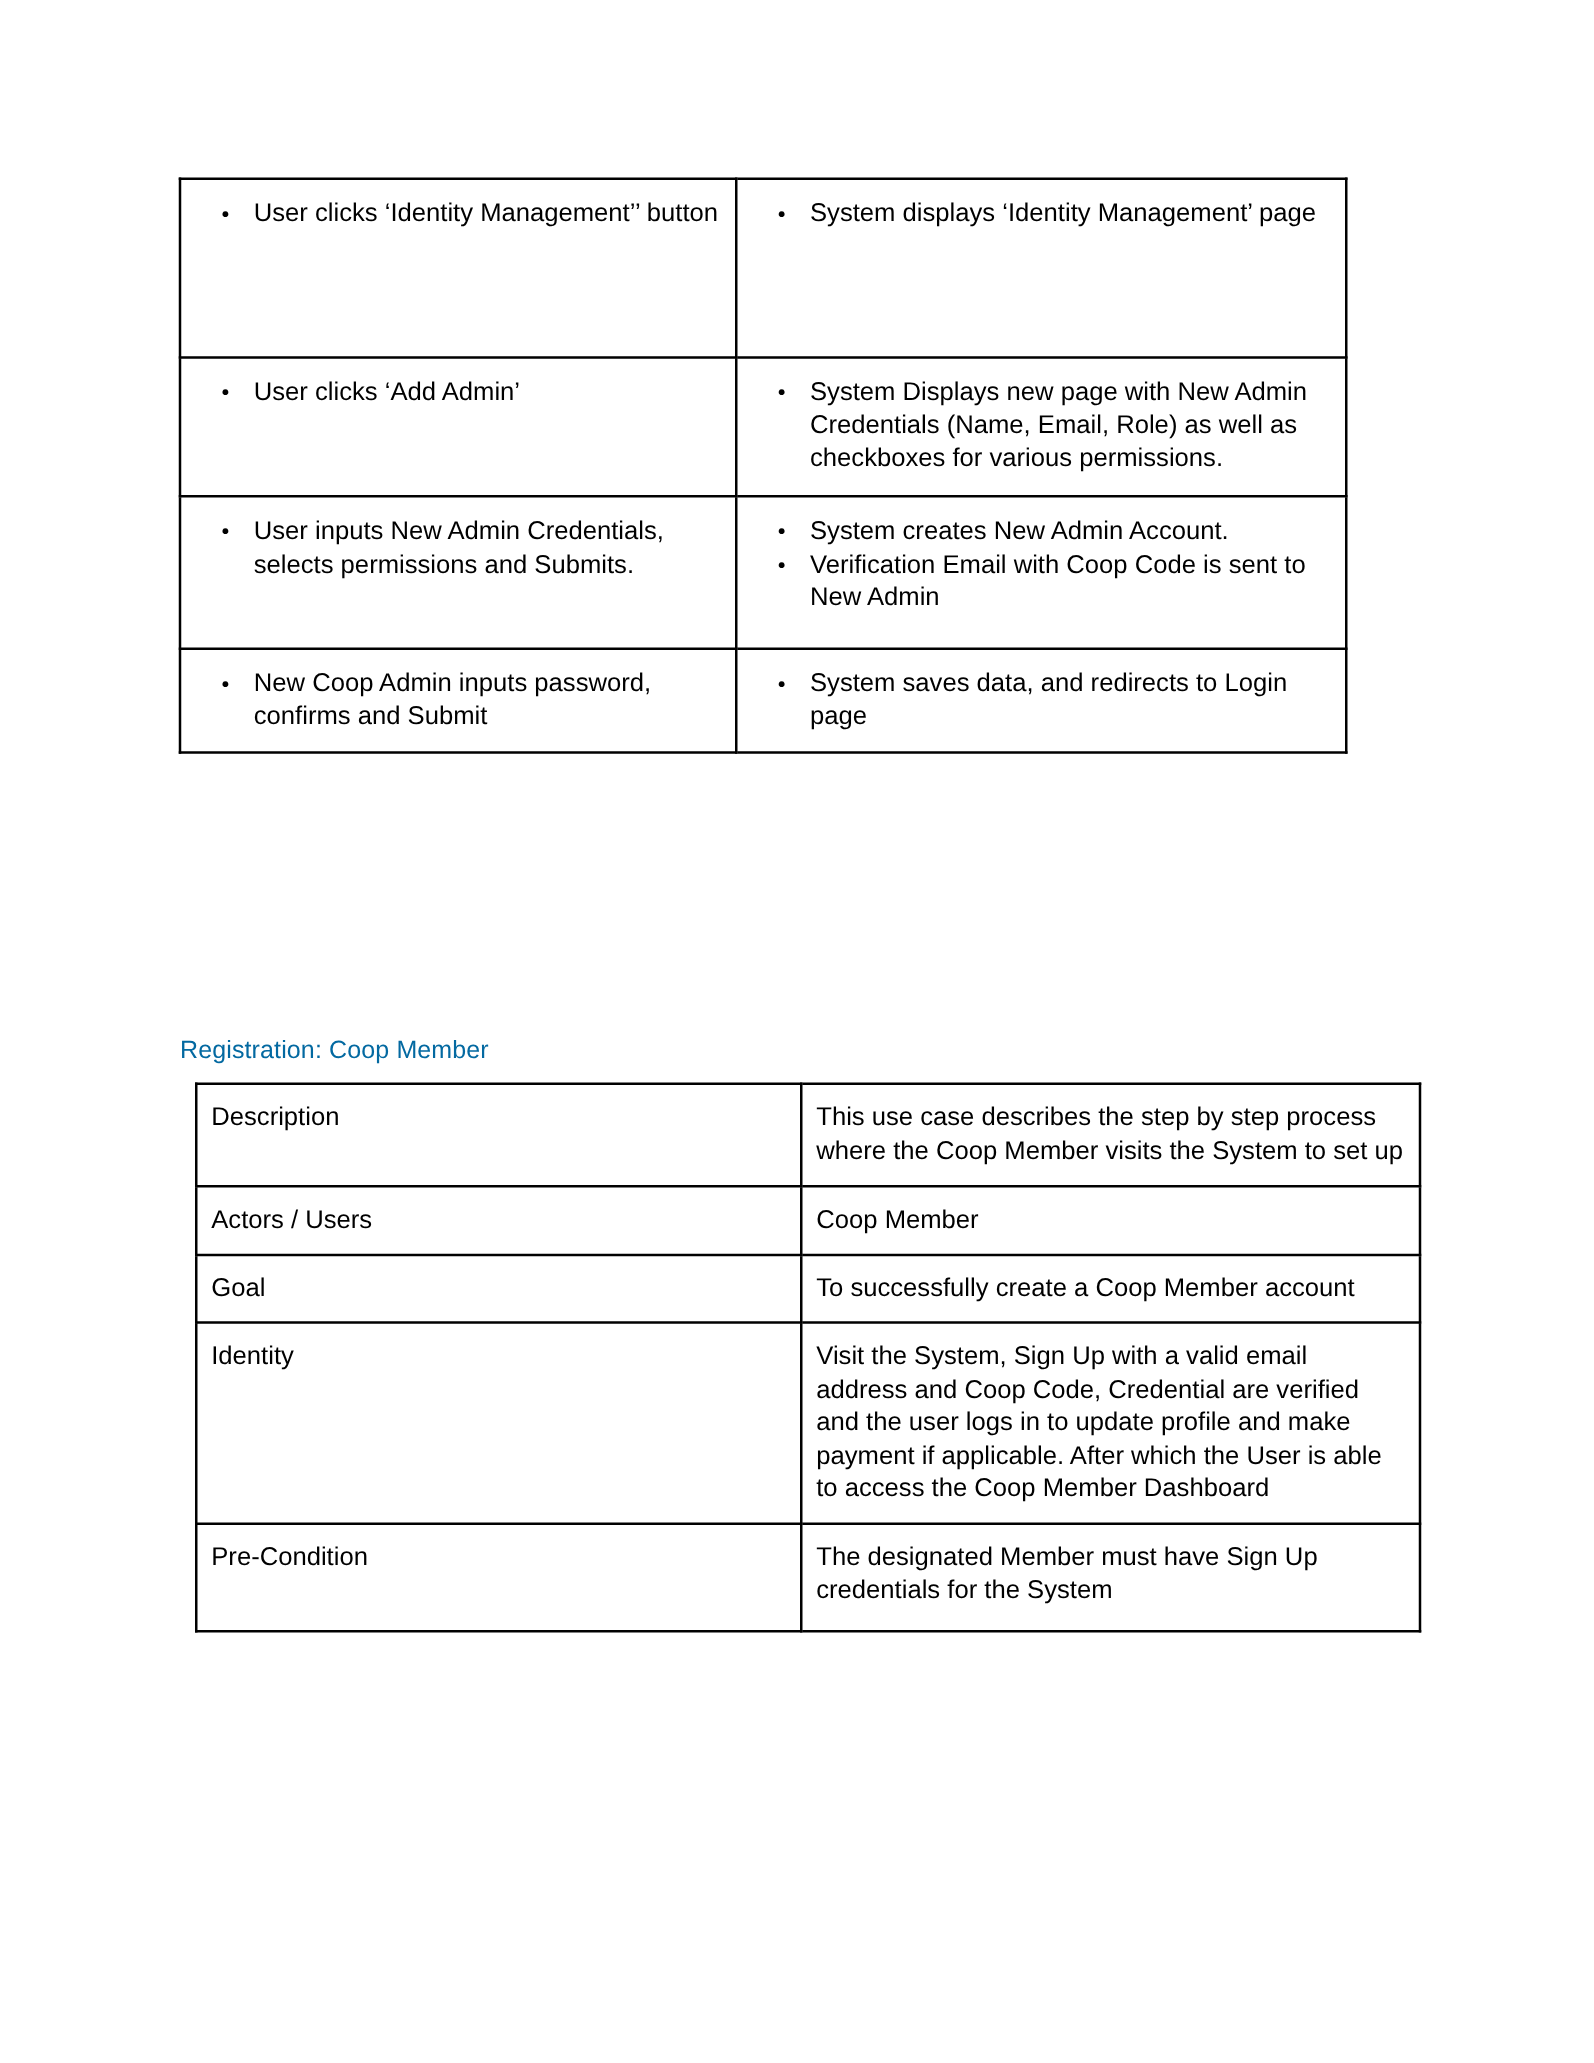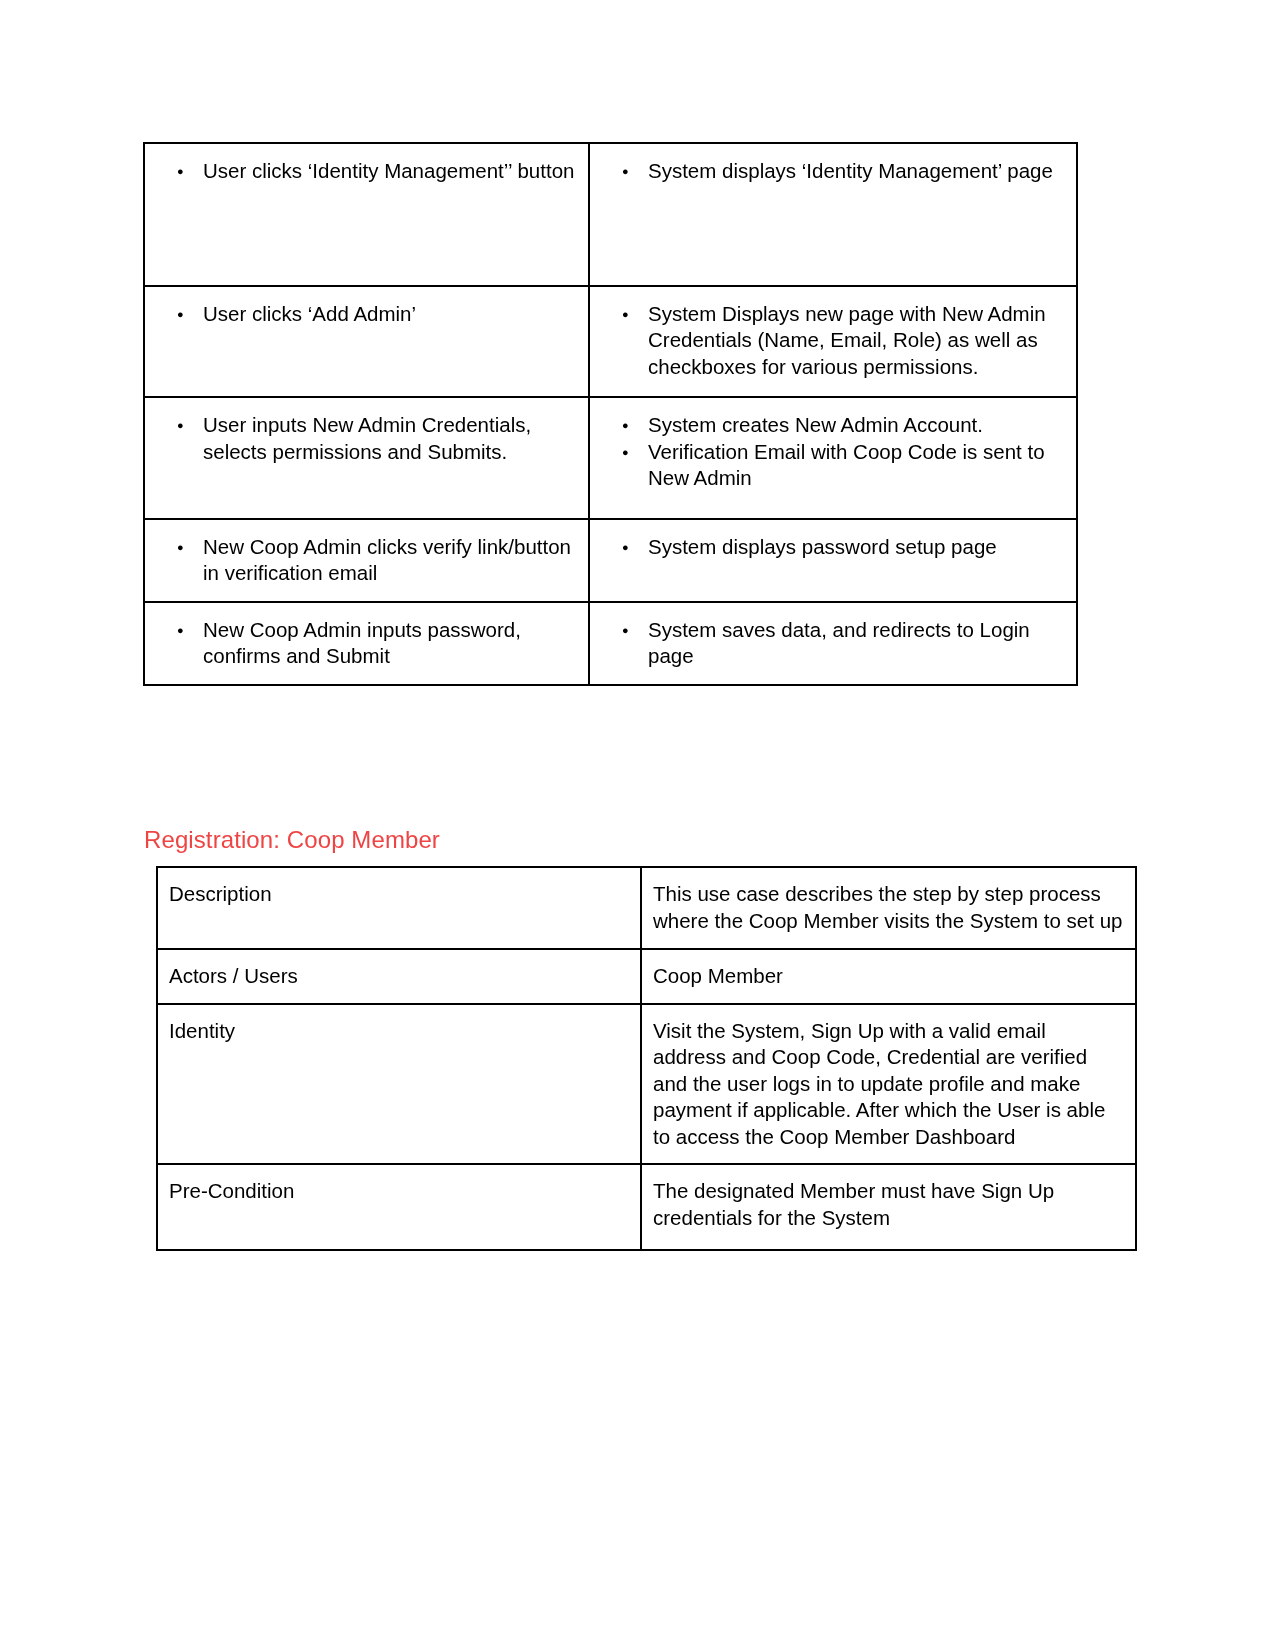--- a/index.html
+++ b/index.html
@@ -66,23 +66,23 @@
   .pad-tall   ul.bullets { padding-bottom: 100px; }
   .pad-med    ul.bullets { padding-bottom: 16px; }
   .pad-short  ul.bullets { padding-bottom: 26px; }
   .pad-xshort ul.bullets { padding-bottom: 14px; }
 
   
   .section-heading {
     position: absolute;
     left: 144px;
     top: 825px;
-    font-size: 24px;
+    font-size: 20px;
     line-height: 30px;
-    color: #ef4444;
+    color: #0369a1;
     letter-spacing: 0.1px;
     white-space: nowrap;
   }
 
   
   .usecase-table {
     position: absolute;
     left: 156px;
     top: 866px;
     width: 929px;
@@ -147,32 +147,20 @@
           </ul>
         </td>
         <td class="col-right pad-short">
           <ul class="bullets">
             <li>System creates New Admin Account.</li>
             <li>Verification Email with Coop Code is sent to New Admin</li>
           </ul>
         </td>
       </tr>
 
-      <tr>
-        <td class="col-left pad-xshort">
-          <ul class="bullets">
-            <li>New Coop Admin clicks verify link/button in verification email</li>
-          </ul>
-        </td>
-        <td class="col-right pad-xshort">
-          <ul class="bullets">
-            <li>System displays password setup page</li>
-          </ul>
-        </td>
-      </tr>
 
       <tr>
         <td class="col-left pad-xshort">
           <ul class="bullets">
             <li>New Coop Admin inputs password, confirms and Submit</li>
           </ul>
         </td>
         <td class="col-right pad-xshort">
           <ul class="bullets">
             <li>System saves data, and redirects to Login page</li>
@@ -197,20 +185,28 @@
 
       <tr class="r-actors">
         <td class="label-col">
           <span class="cell-text">Actors / Users</span>
         </td>
         <td class="value-col">
           <span class="cell-text">Coop Member</span>
         </td>
       </tr>
 
+      <tr class="r-goal">
+        <td class="label-col">
+          <span class="cell-text">Goal</span>
+        </td>
+        <td class="value-col">
+          <span class="cell-text">To successfully create a Coop Member account</span>
+        </td>
+      </tr>
 
       <tr class="r-trigger">
         <td class="label-col">
           <span class="cell-text">Identity</span>
         </td>
         <td class="value-col">
           <span class="cell-text">Visit the System, Sign Up with a valid email address and Coop Code, Credential are verified and the user logs in to update profile and make payment if applicable. After which the User is able to access the Coop Member Dashboard</span>
         </td>
       </tr>
 

